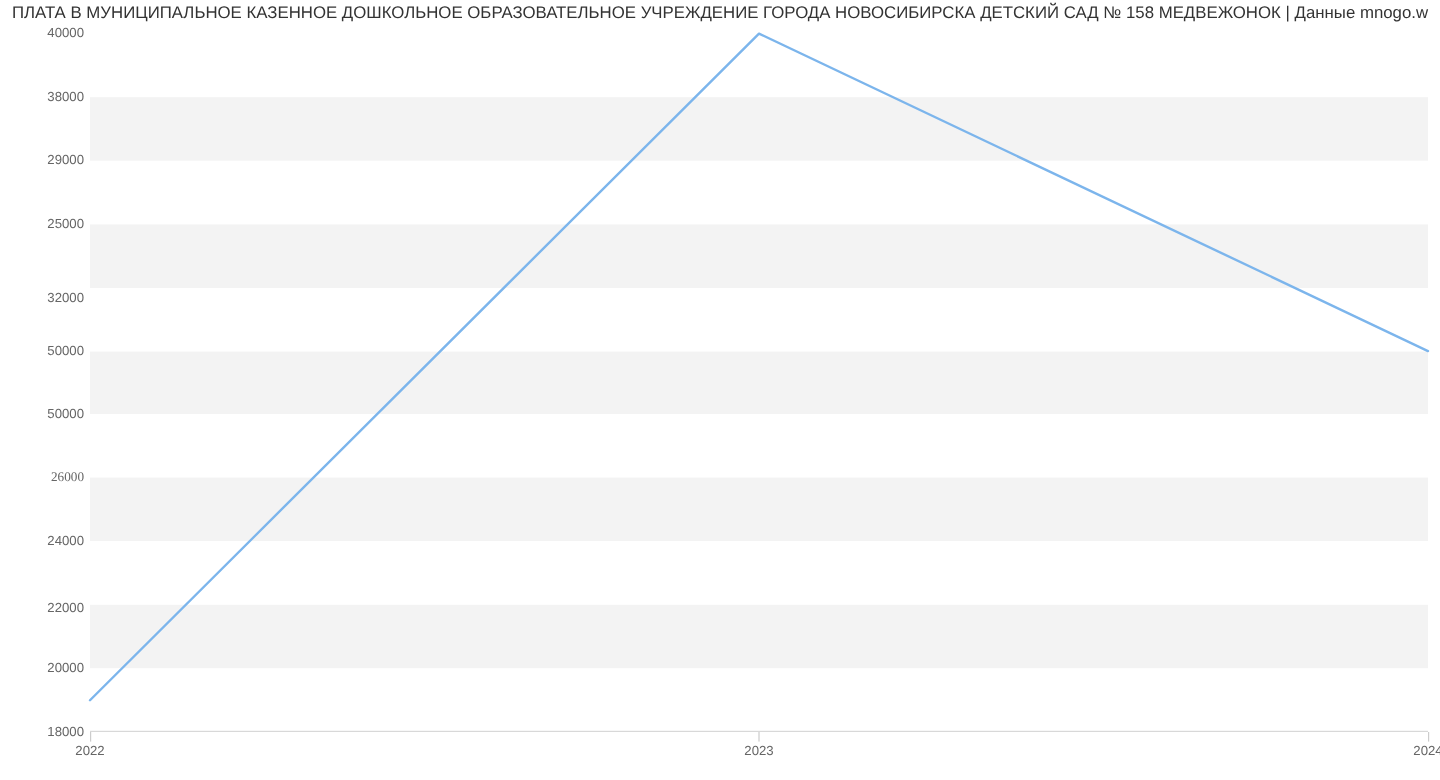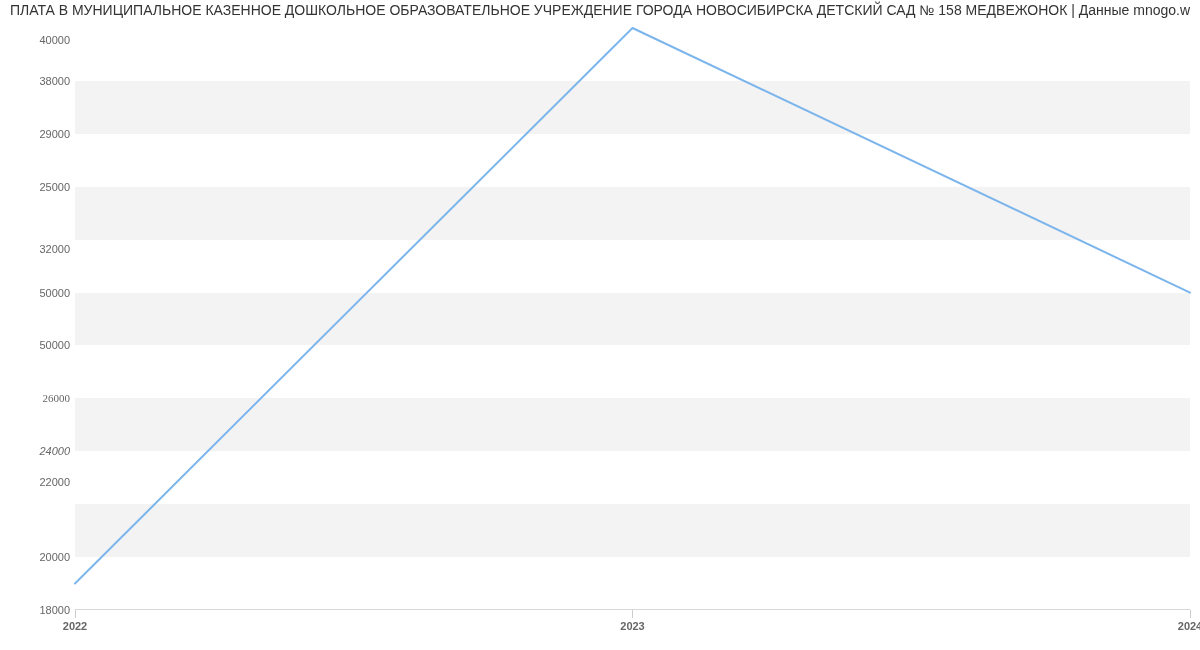--- a/index.html
+++ b/index.html
@@ -59,21 +59,20 @@
     position: absolute;
     width: 1px;
     height: 8px;
     background: #cccccc;
   }
   .x-tick-label {
     position: absolute;
     font-size: 11px;
     color: #666666;
     transform: translateX(-50%);
-    font-weight: bold;
   }
   svg.line-layer {
     position: absolute;
     left: 0; top: 0;
     width: 100%;
     height: 100%;
     overflow: visible;
   }
   .series-line {
     fill: none;
@@ -104,29 +103,29 @@
       <div class="grid-band" style="top: 529.091px; height: 52.9091px; background: rgb(255, 255, 255);"></div>
 
     <svg class="line-layer">
       <polyline class="series-line" points="0,555.5454545454545 557.5,0 1115,264.54545454545456"></polyline>
     </svg>
     <div class="x-axis-line"></div>
   </div>
 
 <div class="y-tick-label" style="top: 610px;">18000</div>
     <div class="y-tick-label" style="top: 557.091px;">20000</div>
-    <div class="y-tick-label" style="top: 482px;">22000</div>
-    <div class="y-tick-label" style="top: 451.273px; font-style: italic;">24000</div>
+    <div class="y-tick-label" style="top: 507px;">22000</div>
+    <div class="y-tick-label" style="top: 451.273px;">24000</div>
     <div class="y-tick-label" style="top: 398.364px; font-family: Liberation Serif, serif;">26000</div>
     <div class="y-tick-label" style="top: 345.455px;">50000</div>
     <div class="y-tick-label" style="top: 292.545px;">50000</div>
     <div class="y-tick-label" style="top: 249px;">32000</div>
     <div class="y-tick-label" style="top: 186.727px;">25000</div>
     <div class="y-tick-label" style="top: 133.818px;">29000</div>
     <div class="y-tick-label" style="top: 80.9091px;">38000</div>
-    <div class="y-tick-label" style="top: 28px; margin-top: 12px;">40000</div>
+    <div class="y-tick-label" style="top: 28px;">40000</div>
     <div class="x-tick" style="left: 74.5px; top: 610px;"></div>
     <div class="x-tick-label" style="left: 75px; top: 620px;">2022</div>
     <div class="x-tick" style="left: 632px; top: 610px;"></div>
     <div class="x-tick-label" style="left: 632.5px; top: 620px;">2023</div>
     <div class="x-tick" style="left: 1189.5px; top: 610px;"></div>
     <div class="x-tick-label" style="left: 1190px; top: 620px;">2024</div>
   </div>
 
 </body></html>

